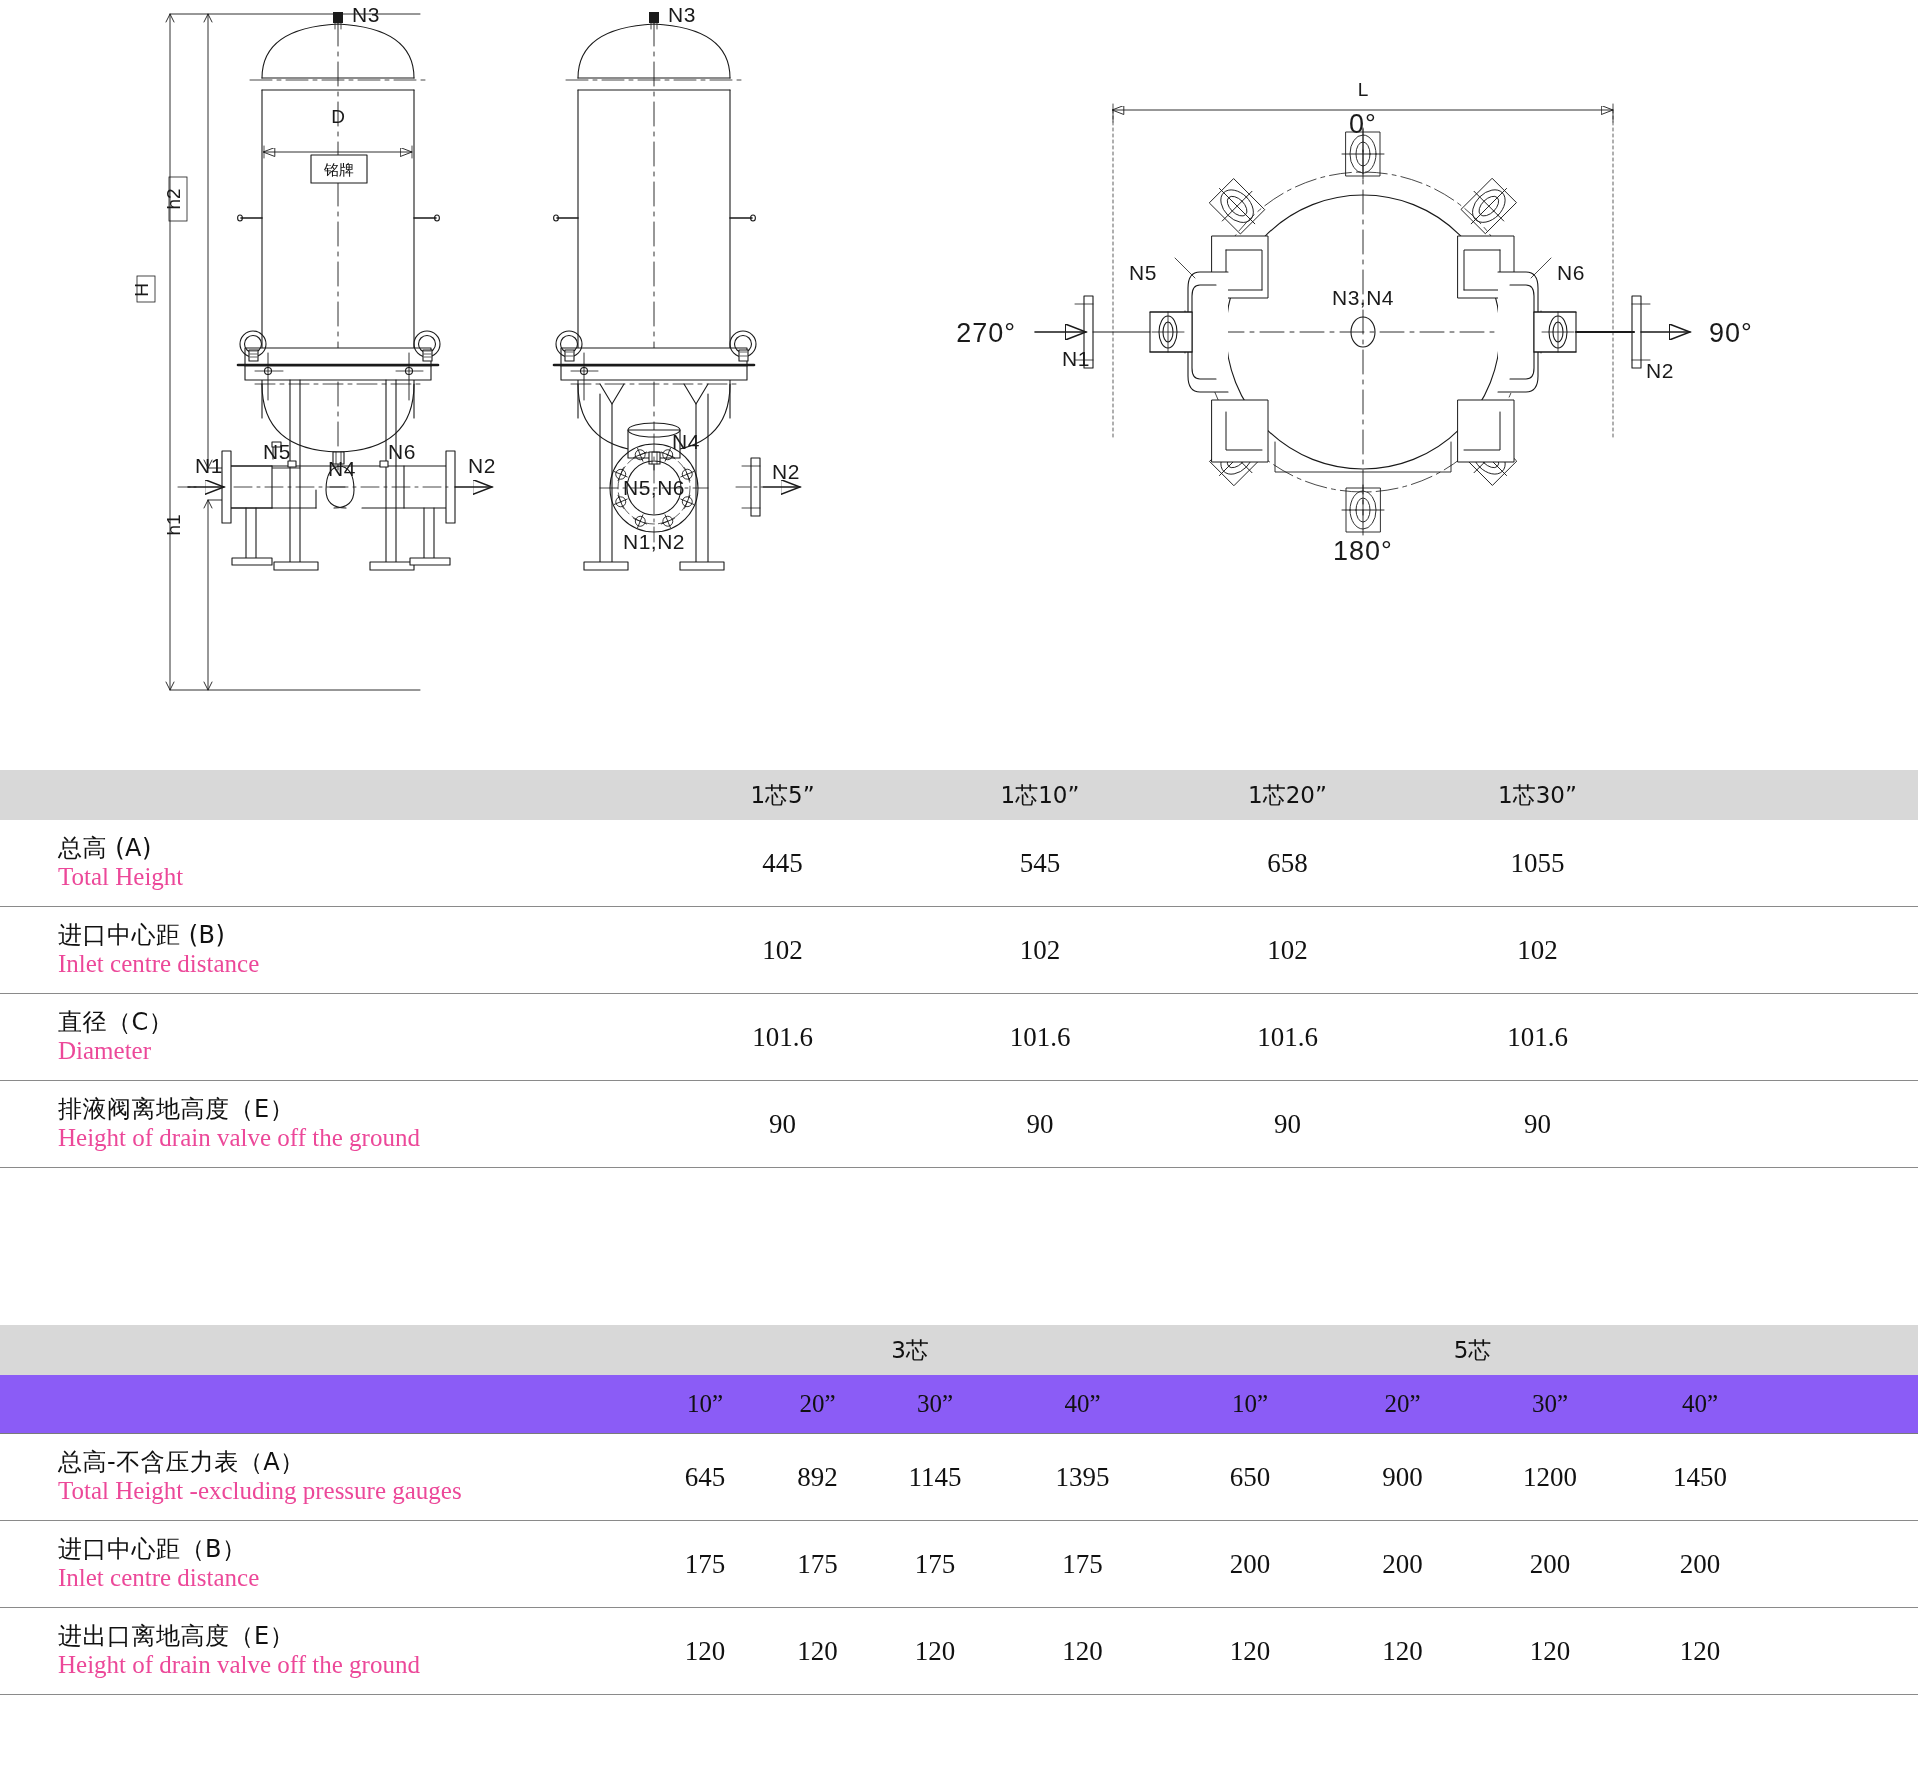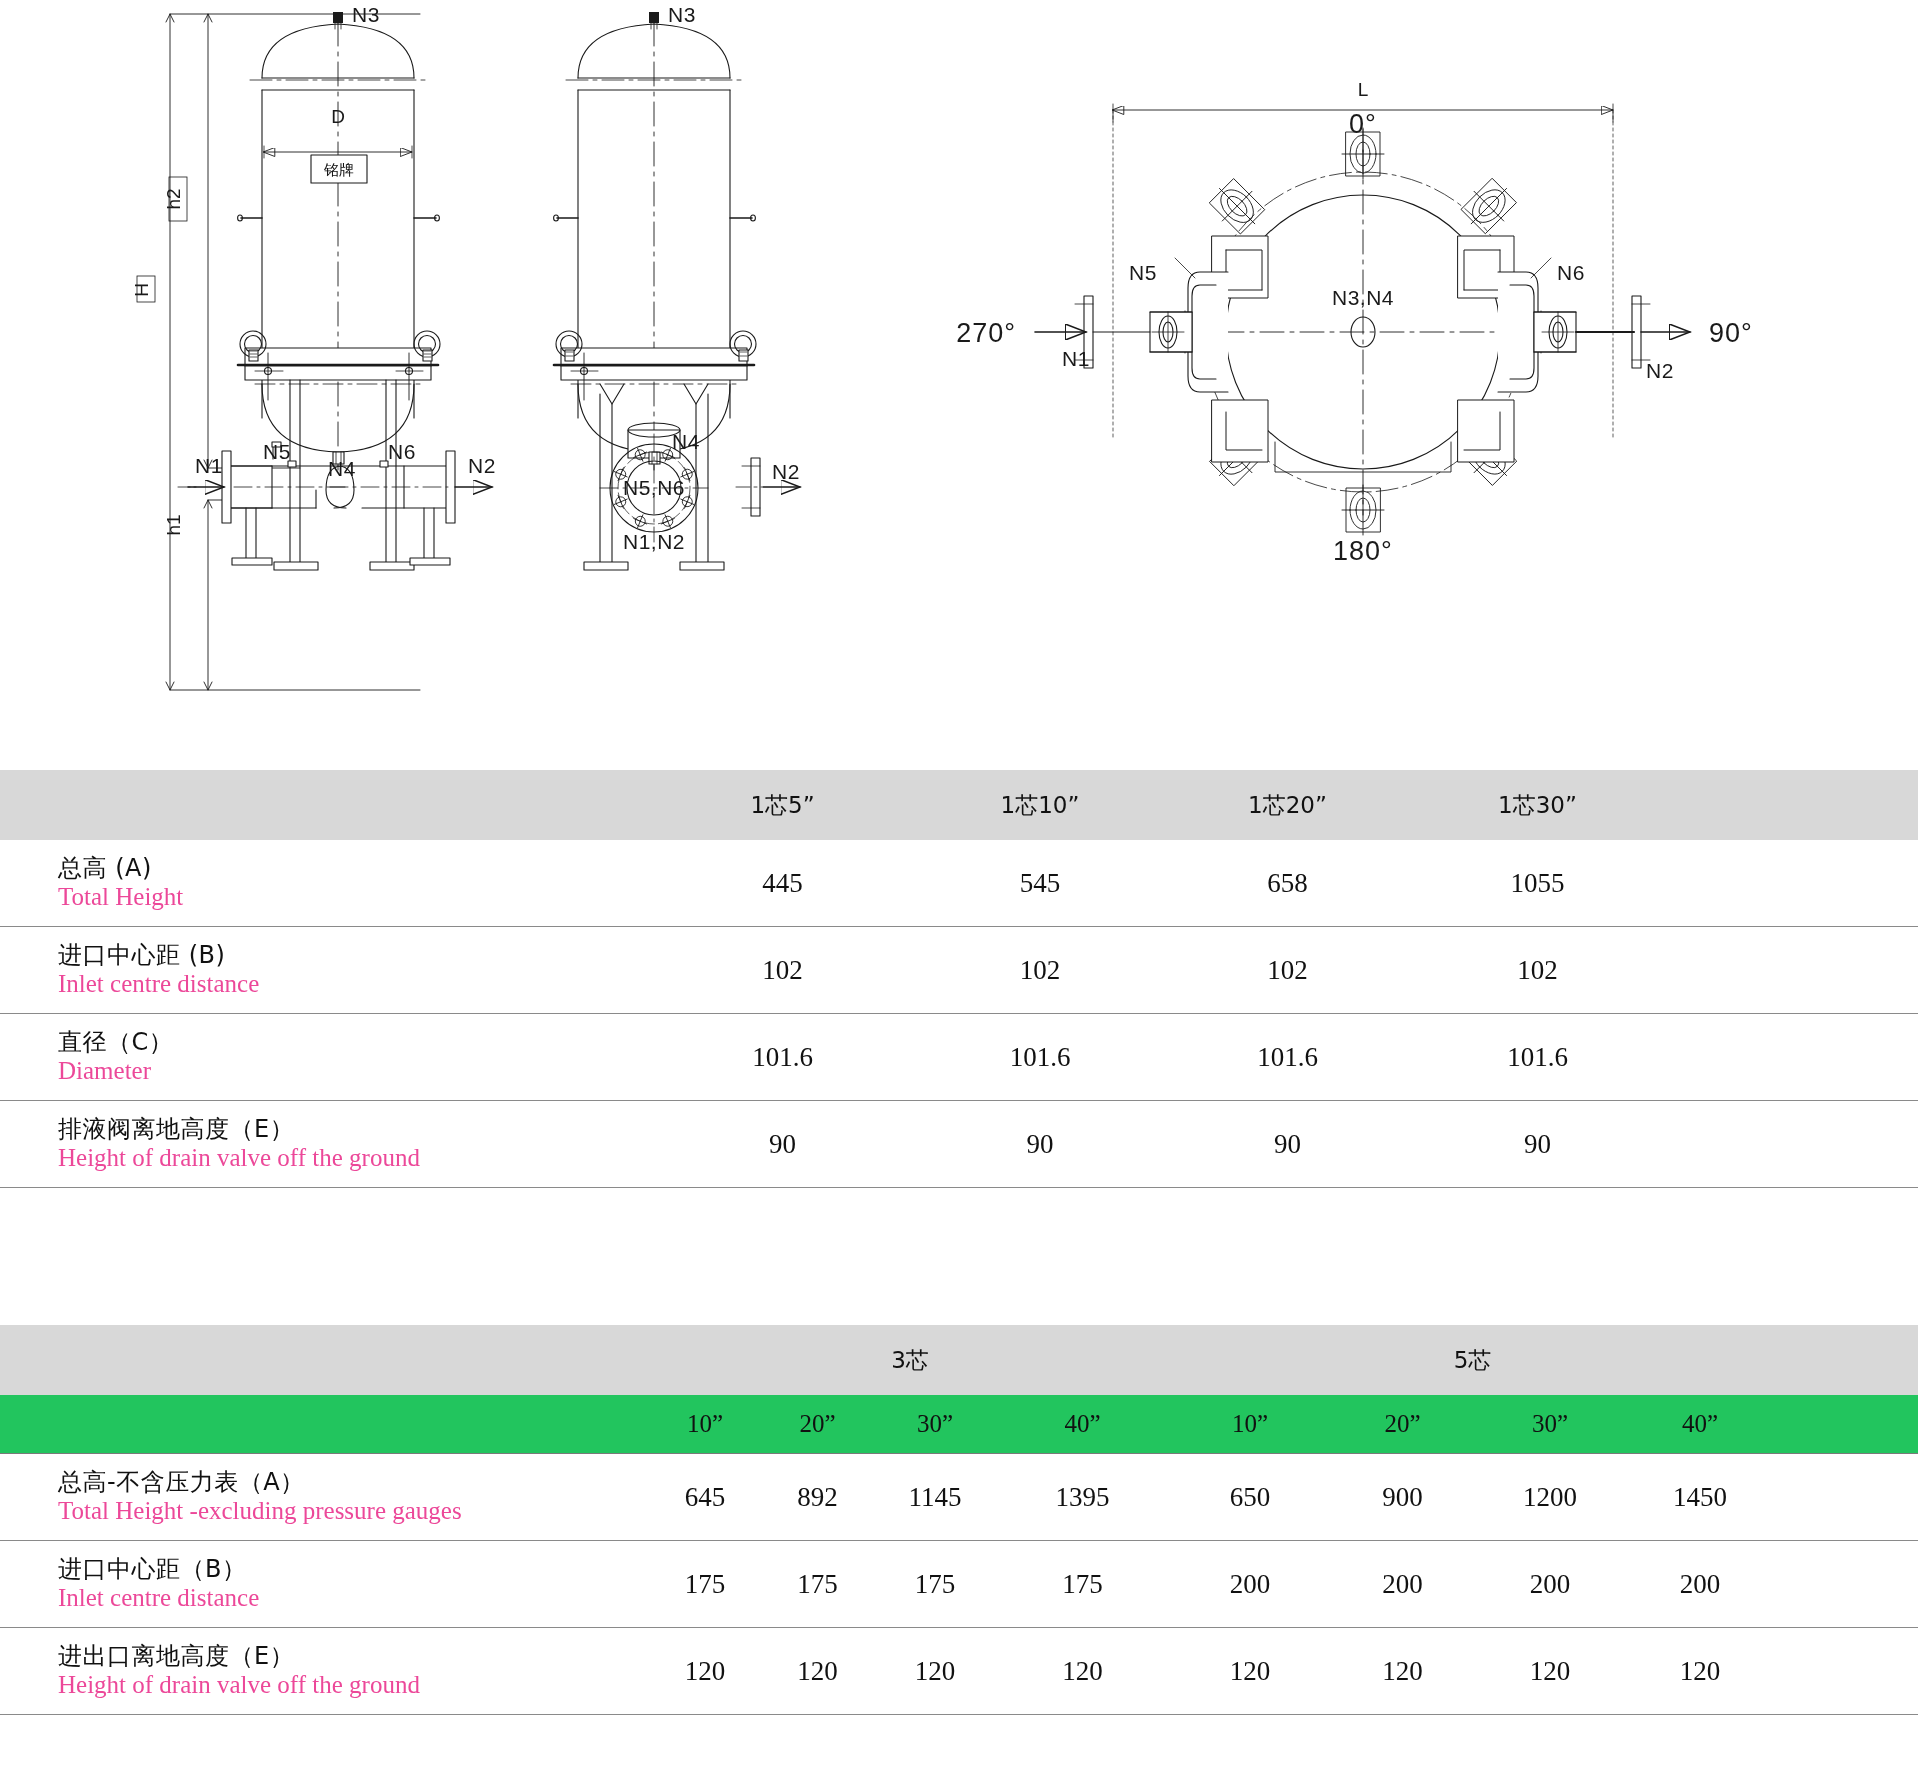--- a/index.html
+++ b/index.html
@@ -60,36 +60,36 @@
   #table-two { top: 1325px; }
 
   .spec-table td, .spec-table th {
     padding: 0;
     vertical-align: middle;
     font-weight: normal;
   }
 
   .hdr-row > th {
     background: #d8d8d8;
-    height: 70px;
+    height: 50px;
     font-family: "DejaVu Sans", "Liberation Sans", sans-serif;
     font-size: 23px;
     text-align: center;
     color: #111;
     border: none;
   }
   .hdr-row > th.hdr-blank { background: #d8d8d8; }
 
   .sub-hdr-row > th {
     height: 58px;
     font-family: "Liberation Serif", serif;
     font-size: 25px;
     text-align: center;
     color: #111;
-    background: #22c55e;
+    background: #8b5cf6;
     border-bottom: 1.5px solid #7a7a7a;
   }
 
   .data-row > td {
     border-bottom: 1.5px solid #8a8a8a;
     font-family: "Liberation Serif", serif;
     font-size: 27px;
     text-align: center;
     color: #111;
     height: 86px;

